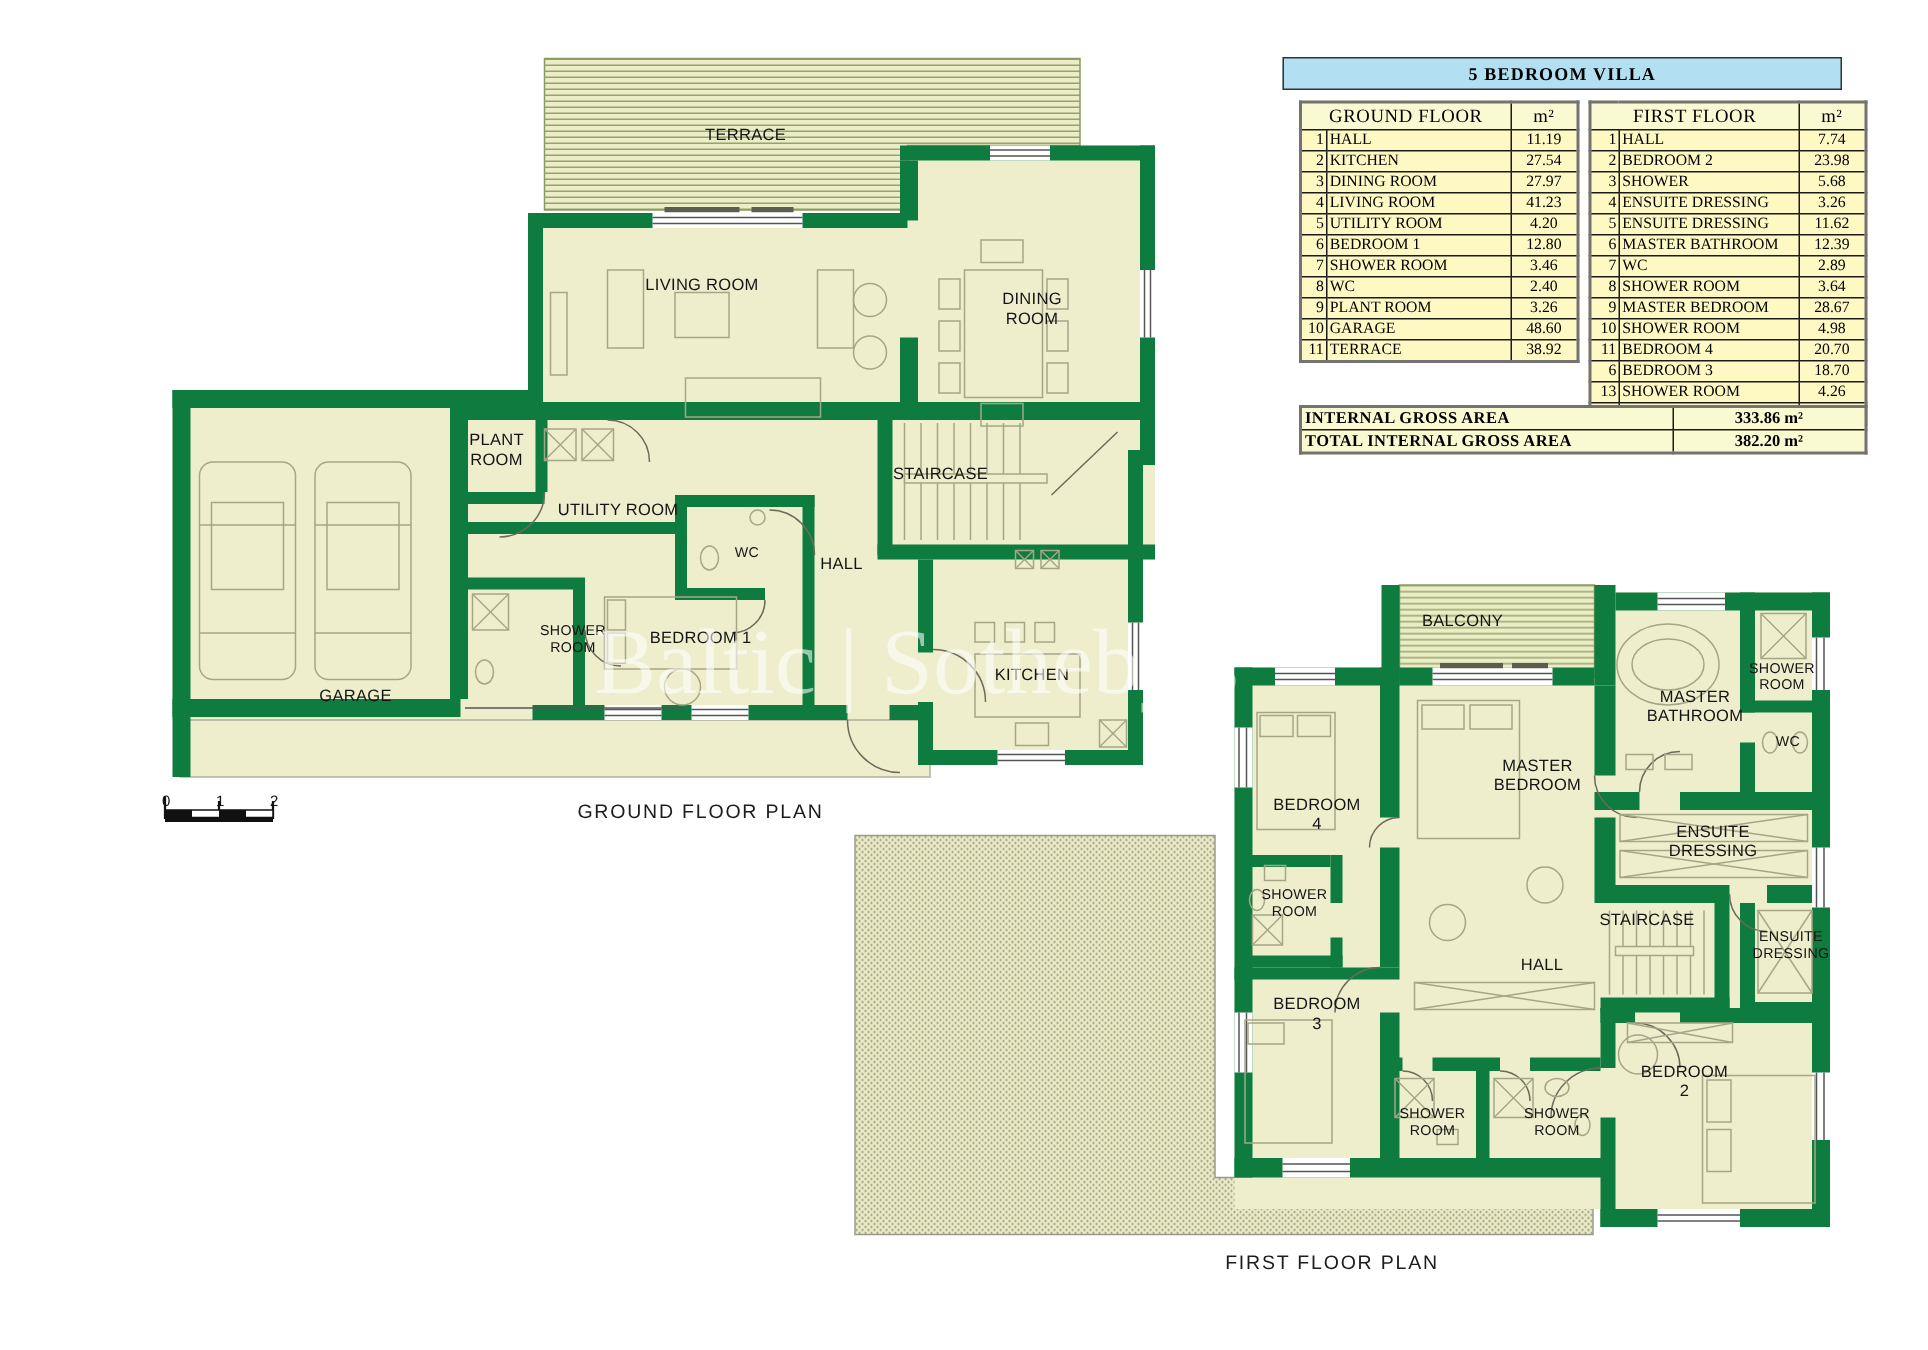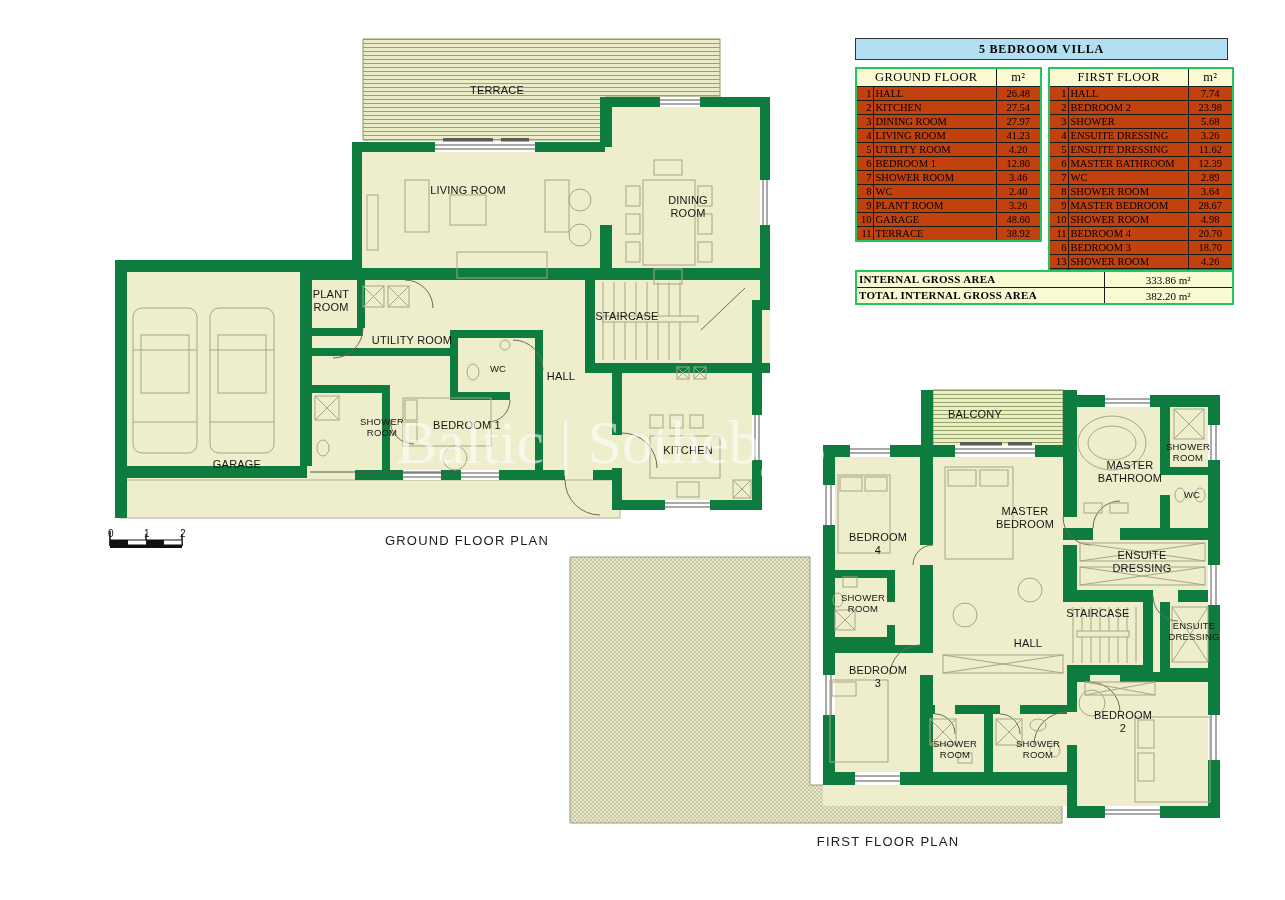--- a/index.html
+++ b/index.html
@@ -24,33 +24,33 @@
   
   .watermark{position:absolute;left:396px;top:410px;z-index:8;pointer-events:none;
              font-family:Liberation Serif, serif;color:rgba(255,255,255,0.58);}
   .watermark .wm1{font-size:62px;line-height:1.05;white-space:nowrap;}
   .watermark .wm2{font-size:24px;letter-spacing:7px;margin-left:208px;margin-top:2px;
                   color:rgba(255,255,255,0.52);white-space:nowrap;}
   
   .ttl{position:absolute;left:855px;top:38px;width:371px;height:20px;line-height:20px;
        background:#b3dff2;border:1px solid #333;text-align:center;
        font-family:"Liberation Serif",serif;font-weight:bold;font-size:12px;letter-spacing:.8px;z-index:6;}
-  table.tbl{position:absolute;border-collapse:collapse;background:#c2410c;z-index:6;
-            font-family:"Liberation Serif",serif;color:#000;border:2px solid #22c55e;table-layout:fixed;}
+  table.tbl{position:absolute;border-collapse:collapse;background:#fef9c3;z-index:6;
+            font-family:"Liberation Serif",serif;color:#000;border:2px solid #737373;table-layout:fixed;margin-left:11px;}
   table.tbl td{border:1px solid #1a1a1a;padding:0 2px;height:13px;line-height:13px;
                font-size:10.5px;overflow:hidden;white-space:nowrap;}
   table.tbl td.hd{background:#fafad2;height:17px;line-height:17px;text-align:center;
                   font-size:12.5px;letter-spacing:.4px;}
   table.tbl td.num{text-align:right;padding-right:1px;}
   table.tbl td.nm{text-align:left;}
   table.tbl td.ar{text-align:center;}
   table.tot td{background:#fafad2;height:14px;line-height:14px;font-size:11px;}
   table.tot td.lb{font-weight:bold;letter-spacing:.3px;}
   table.tot td.lb .note{font-size:8.5px;font-weight:bold;}
-  table.tot td.vl{text-align:center;font-weight:normal;}
+  table.tot td.vl{text-align:center;font-weight:bold;}
   .plan{position:absolute;z-index:1;}
 </style>
 </head>
 <body>
 
 <div class="sheet">
 
   <div class="plan" style="left:105px;top:30px;width:685px;height:530px;">
     <svg width="685" height="530" viewBox="0 0 685 530">
       <defs>
@@ -468,21 +468,21 @@
         <col style="width:45px">
       </colgroup>
     <tbody>
         <tr>
       <td class="hd" colspan="2">GROUND FLOOR</td>
       <td class="hd">m²</td>
     </tr>
     <tr>
           <td class="num">1</td>
           <td class="nm">HALL</td>
-          <td class="ar">26.48</td>
+          <td class="ar">11.19</td>
         </tr>
     <tr>
           <td class="num">2</td>
           <td class="nm">KITCHEN</td>
           <td class="ar">27.54</td>
         </tr>
     <tr>
           <td class="num">3</td>
           <td class="nm">DINING ROOM</td>
           <td class="ar">27.97</td>

